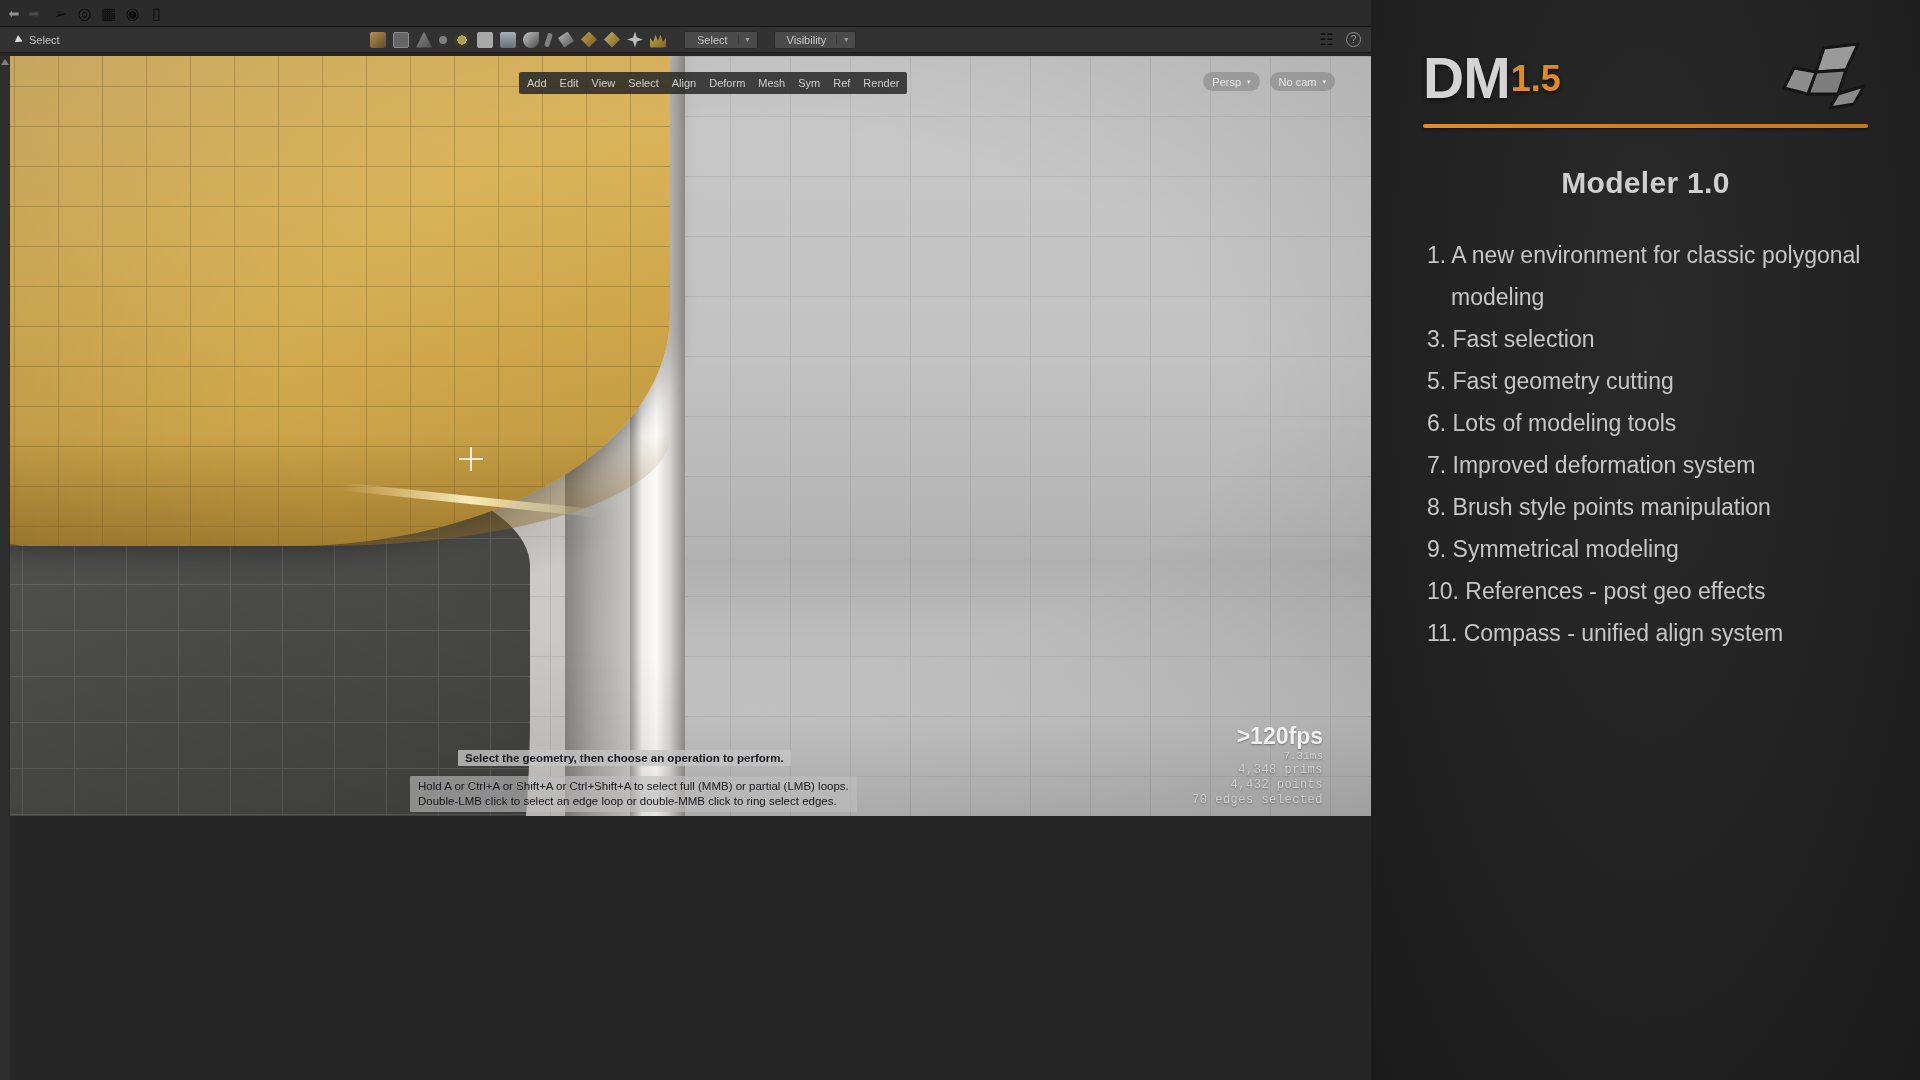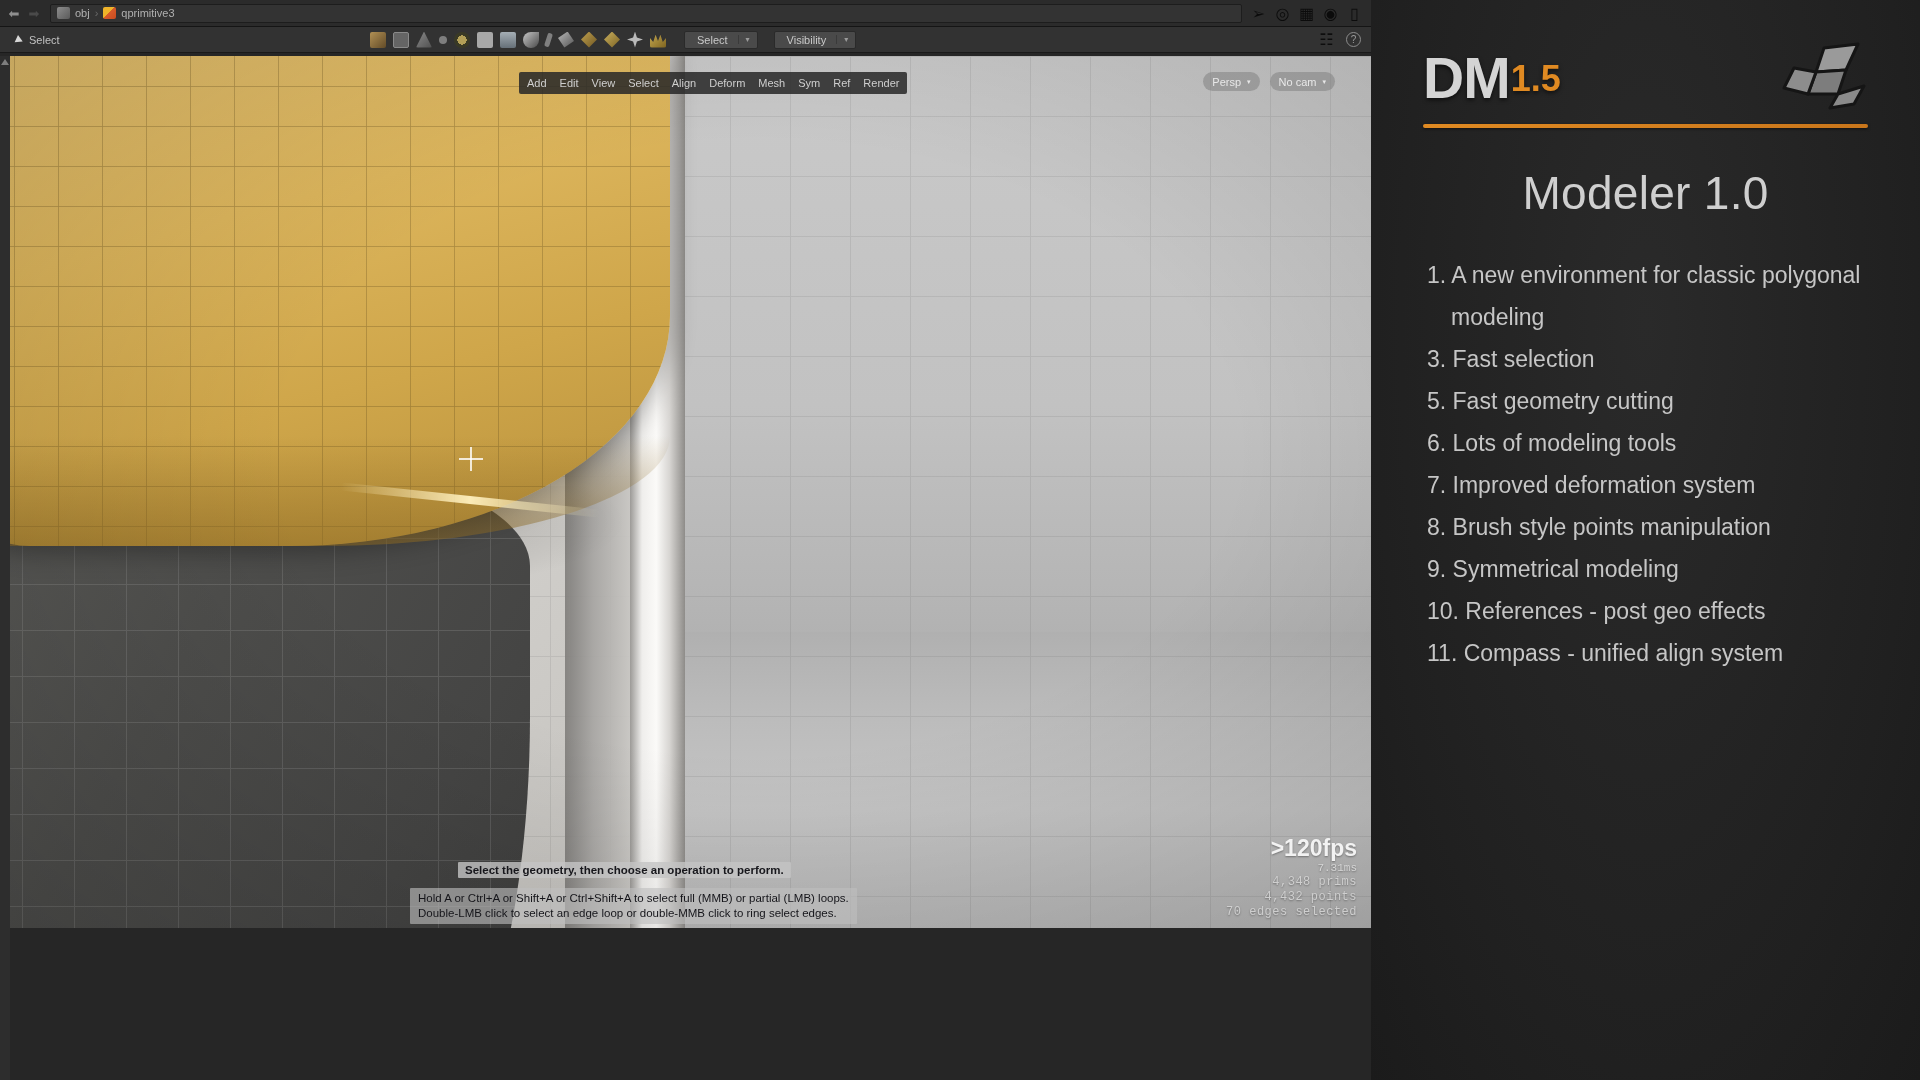--- a/index.html
+++ b/index.html
@@ -57,21 +57,21 @@
   .tb-sel { display:flex; align-items:center; }
   .tb-dd { height:18px; background:#4a4a4a; border:1px solid #2a2a2a; border-radius:2px;
            display:flex; align-items:center; color:#c9c9c9; font-size:11px; }
   .tb-dd .txt { padding:0 10px 0 12px; }
   .tb-dd .arr { border-left:1px solid #3a3a3a; padding:0 7px; color:#9b9b9b; font-size:8px; }
   #tb-right { margin-left:auto; display:flex; align-items:center; gap:11px; padding-right:10px; }
   .helpicon { width:15px;height:15px;border:1px solid #8c8c8c;border-radius:50%;
               color:#9b9b9b;font-size:10px;display:flex;align-items:center;justify-content:center; }
 
   
-  #viewport { position:absolute; left:10px; top:56px; width:1361px; height:872px;
+  #viewport { position:absolute; left:10px; top:56px; width:1361px; height:760px;
               background:#b9b9b9; overflow:hidden; }
   #vp-canvas { position:absolute; inset:0; }
 
   
   .env { position:absolute; inset:0;
          background:
            linear-gradient(180deg,#c9c9c9 0%, #c2c2c2 40%, #b5b5b5 62%, #aeaeae 72%, #bdbdbd 100%); }
   .floor { position:absolute; left:0; right:0; top:66%; bottom:0;
            background:linear-gradient(180deg,#b0b0b0 0%, #bcbcbc 30%, #c4c4c4 60%, #b8b8b8 100%); }
   .wall-panel { position:absolute; left:620px; top:0; width:55px; height:100%;
@@ -126,21 +126,21 @@
   #vp-menu .mi { color:#cfcfcf; font-size:11px; white-space:nowrap; }
 
   
   #vp-chips { position:absolute; right:36px; top:16px; display:flex; gap:10px; }
   .chip { height:19px; background:rgba(130,130,130,.55); border-radius:10px;
           display:flex; align-items:center; gap:6px; padding:0 9px;
           color:#e8e8e8; font-size:11px; }
   .chip .cv { font-size:7px; }
 
   
-  #stats { position:absolute; right:14px; bottom:8px; text-align:right;
+  #stats { position:absolute; right:48px; bottom:8px; text-align:right;
            font-family:"Liberation Mono", monospace; color:#f2f2f2;
            text-shadow:0 1px 2px rgba(0,0,0,.35); }
   #stats .fps { font-family:"Liberation Sans",sans-serif; font-size:23px; font-weight:bold; line-height:26px; }
   #stats .ms  { font-size:11px; color:#d6d6d6; line-height:14px; }
   #stats .st  { font-size:12px; color:#cfcfcf; line-height:15px; letter-spacing:.5px; }
 
   
   #status-main { position:absolute; left:448px; bottom:50px;
                  background:rgba(196,196,196,.80); color:#17171c; font-size:11.5px;
                  font-weight:bold; padding:2px 7px; border-radius:1px; }
@@ -159,43 +159,36 @@
            position:relative; padding:0 0 0 0; }
   #slide-head { display:flex; align-items:center; padding:40px 46px 0 52px; height:116px; }
   .logo-dm { font-size:57px; font-weight:bold; color:#d4d4d4; letter-spacing:-1px;
              text-shadow:0 2px 4px rgba(0,0,0,.6); line-height:57px; }
   .logo-ver { font-size:36px; font-weight:bold; color:#e08a22; margin-left:1px;
               text-shadow:0 2px 4px rgba(0,0,0,.6); line-height:57px; }
   .logo-mark { margin-left:auto; margin-right:6px; }
   #rule { margin:8px 52px 0 52px; height:4px; border-radius:2px;
           background:linear-gradient(90deg,#e08a22,#c9761b);
           box-shadow:0 1px 3px rgba(0,0,0,.5); }
-  #slide-title { text-align:center; color:#cfcfcf; font-size:46px; margin-top:38px;
-                 letter-spacing:.3px; }
+  #slide-title { text-align:center; color:#cfcfcf; font-size:30px; margin-top:38px;
+                 letter-spacing:.3px;font-weight:bold; }
   #slide-list { margin:34px 0 0 0; padding:0 30px 0 56px; }
   #slide-list li { list-style:none; color:#c6c6c6; font-size:23px; line-height:42px;
                    text-indent:-24px; padding-left:24px; }
 </style>
 </head>
 <body>
 
 <div id="root">
 
   <div id="app">
 
     <div id="topbar">
       <div class="navarrow">⬅</div>
       <div class="navarrow dim">➡</div>
-      <div id="pathfield">
-        <span class="crumb-icon obj"></span>
-        <span class="crumb-text">obj</span>
-        <span class="crumb-sep">›</span>
-        <span class="crumb-icon geo"></span>
-        <span class="crumb-text">qprimitive3</span>
-      </div>
       <div id="topbar-right">
         <span class="ticon">➢</span>
         <span class="ticon">◎</span>
         <span class="ticon">▦</span>
         <span class="ticon">◉</span>
         <span class="ticon">▯</span>
       </div>
     </div>
 
     <div id="toolbar">

